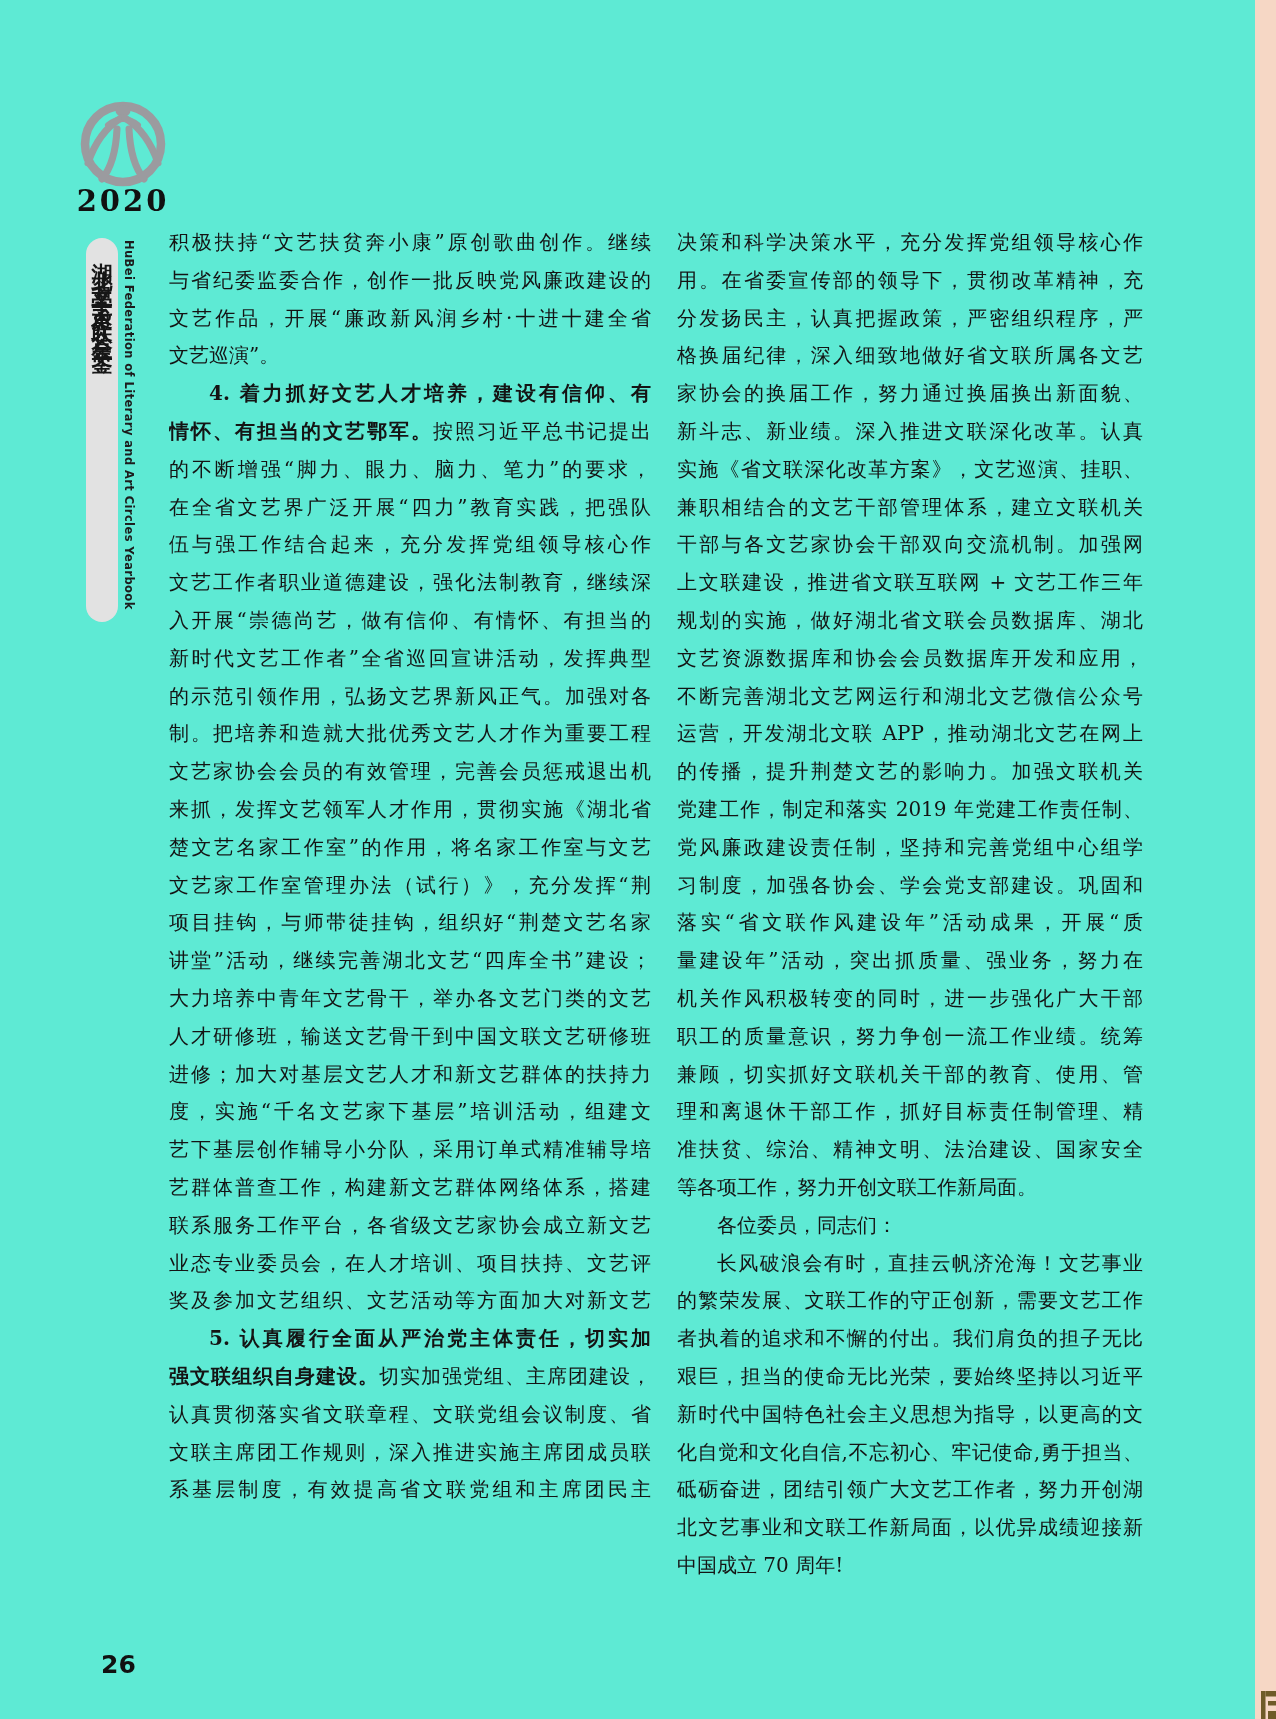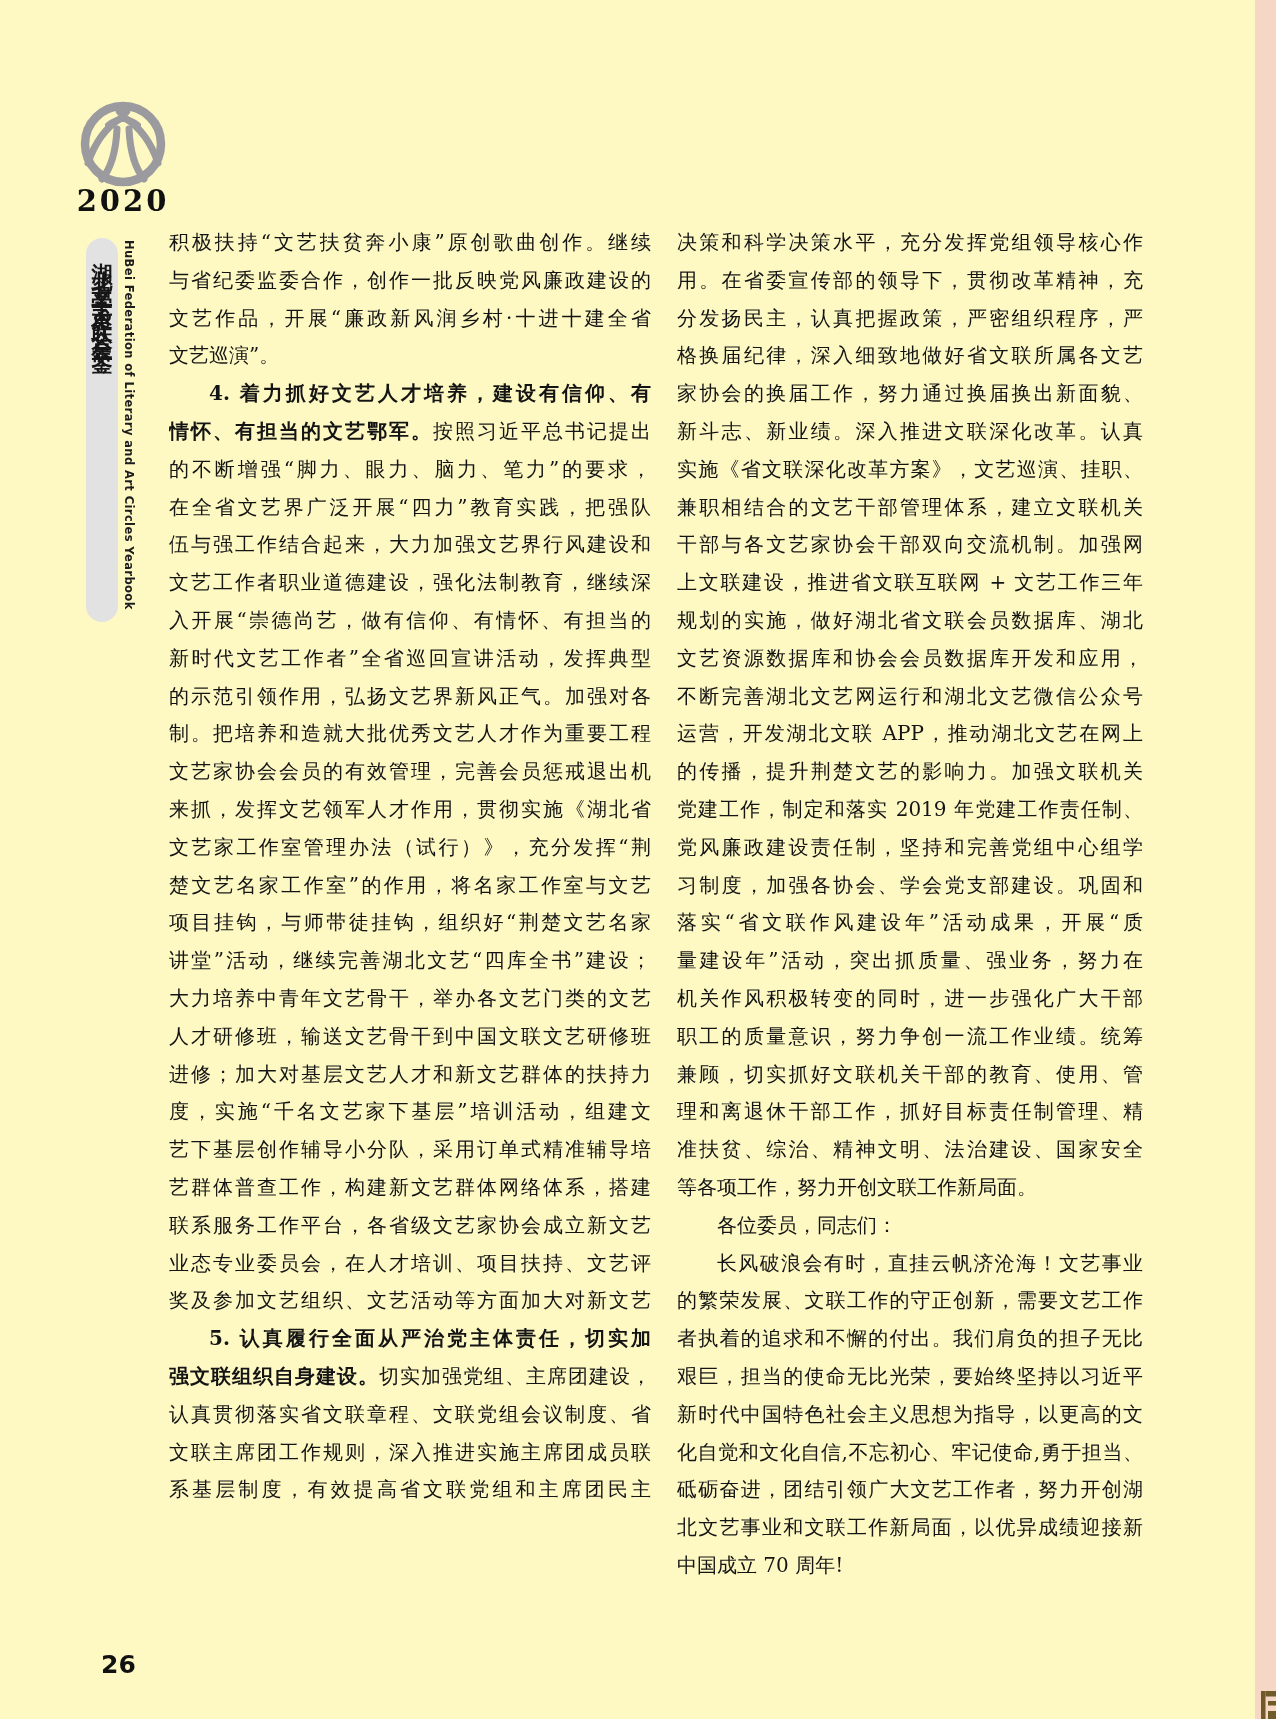--- a/index.html
+++ b/index.html
@@ -1,17 +1,17 @@
 <!DOCTYPE html>
 <html style="--accent_strip: #f6d7c5; --sidebar_bg: #e2e2e2; --logo: #9b9b9f; --ink: #141414; --corner_mark: #6f5b28;"><head>
 <meta charset="utf-8">
 <style>
   html,body{margin:0;padding:0;background:#ffffff;}
   .page{
-    position:relative; width:1276px; height:1719px; background:#fef9c3;
+    position:relative; width:1276px; height:1719px; background:#5eead4;
     overflow:hidden; font-family:"DejaVu Serif", serif; color:var(--ink,#141414);
   }
   .accent-strip{
     position:absolute; top:0; right:0; width:21px; height:100%;
     background:var(--accent_strip,#f6d7c5);
   }
   .logo{ position:absolute; left:70px; top:98px; width:106px; height:92px; color:var(--logo,#9b9b9f); }
   .logo svg{ display:block; width:100%; height:100%; }
   .year{
     position:absolute; left:64px; top:184px; width:118px; text-align:center;
@@ -76,30 +76,30 @@
 
   <div class="col col-left">
       <div class="line"><span class="seg">积极扶持“文艺扶贫奔小康”原创歌曲创作。继续</span></div>
       <div class="line"><span class="seg">与省纪委监委合作，创作一批反映党风廉政建设的</span></div>
       <div class="line"><span class="seg">文艺作品，开展“廉政新风润乡村·十进十建全省</span></div>
       <div class="line flush"><span class="seg">文艺巡演”。</span></div>
       <div class="line indent"><span class="seg bold">4. 着力抓好文艺人才培养，建设有信仰、有</span></div>
       <div class="line"><span class="seg bold">情怀、有担当的文艺鄂军。</span><span class="seg">按照习近平总书记提出</span></div>
       <div class="line"><span class="seg">的不断增强“脚力、眼力、脑力、笔力”的要求，</span></div>
       <div class="line"><span class="seg">在全省文艺界广泛开展“四力”教育实践，把强队</span></div>
-      <div class="line"><span class="seg">伍与强工作结合起来，大力加强文艺界行风建设和</span></div>
+      <div class="line"><span class="seg">伍与强工作结合起来，充分发挥党组领导核心作</span></div>
       <div class="line"><span class="seg">文艺工作者职业道德建设，强化法制教育，继续深</span></div>
       <div class="line"><span class="seg">入开展“崇德尚艺，做有信仰、有情怀、有担当的</span></div>
       <div class="line"><span class="seg">新时代文艺工作者”全省巡回宣讲活动，发挥典型</span></div>
       <div class="line"><span class="seg">的示范引领作用，弘扬文艺界新风正气。加强对各</span></div>
       <div class="line"><span class="seg">制。把培养和造就大批优秀文艺人才作为重要工程</span></div>
       <div class="line"><span class="seg">文艺家协会会员的有效管理，完善会员惩戒退出机</span></div>
       <div class="line"><span class="seg">来抓，发挥文艺领军人才作用，贯彻实施《湖北省</span></div>
+      <div class="line"><span class="seg">楚文艺名家工作室”的作用，将名家工作室与文艺</span></div>
       <div class="line"><span class="seg">文艺家工作室管理办法（试行）》，充分发挥“荆</span></div>
-      <div class="line"><span class="seg">楚文艺名家工作室”的作用，将名家工作室与文艺</span></div>
       <div class="line"><span class="seg">项目挂钩，与师带徒挂钩，组织好“荆楚文艺名家</span></div>
       <div class="line"><span class="seg">讲堂”活动，继续完善湖北文艺“四库全书”建设；</span></div>
       <div class="line"><span class="seg">大力培养中青年文艺骨干，举办各文艺门类的文艺</span></div>
       <div class="line"><span class="seg">人才研修班，输送文艺骨干到中国文联文艺研修班</span></div>
       <div class="line"><span class="seg">进修；加大对基层文艺人才和新文艺群体的扶持力</span></div>
       <div class="line"><span class="seg">度，实施“千名文艺家下基层”培训活动，组建文</span></div>
       <div class="line"><span class="seg">艺下基层创作辅导小分队，采用订单式精准辅导培</span></div>
       <div class="line"><span class="seg">艺群体普查工作，构建新文艺群体网络体系，搭建</span></div>
       <div class="line"><span class="seg">联系服务工作平台，各省级文艺家协会成立新文艺</span></div>
       <div class="line"><span class="seg">业态专业委员会，在人才培训、项目扶持、文艺评</span></div>

